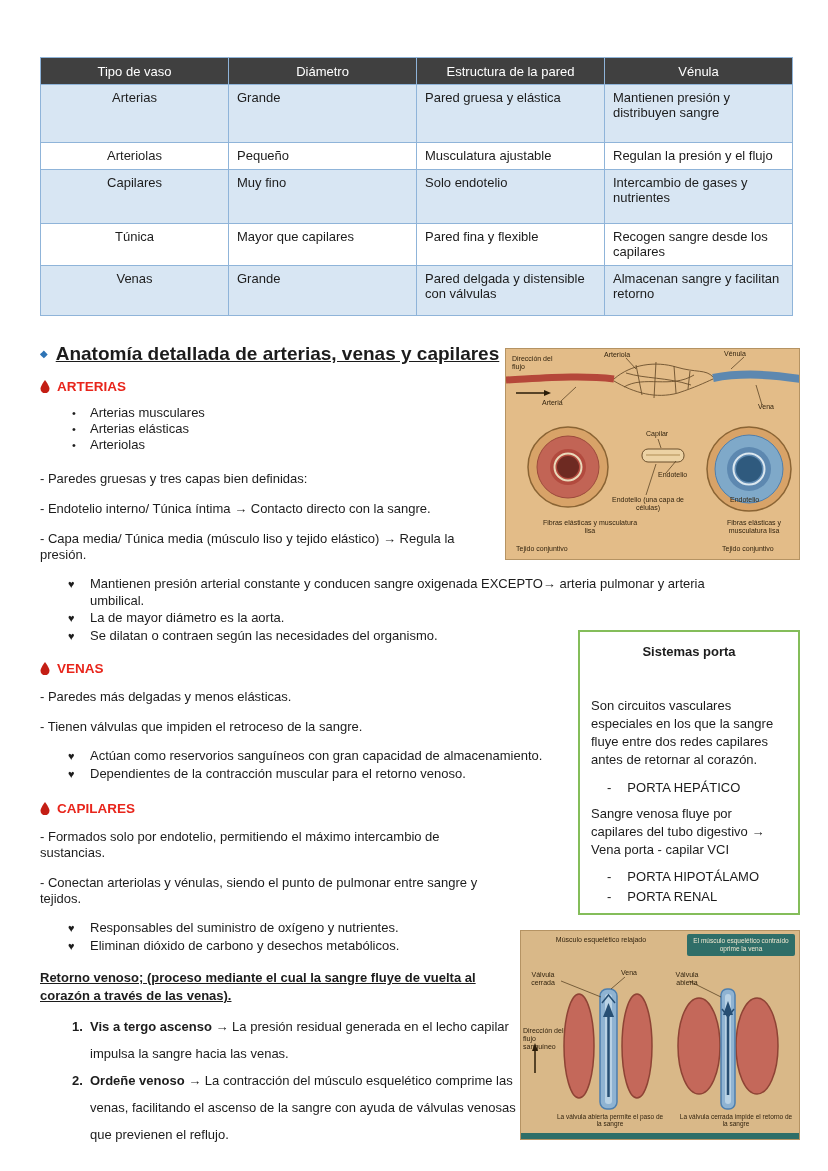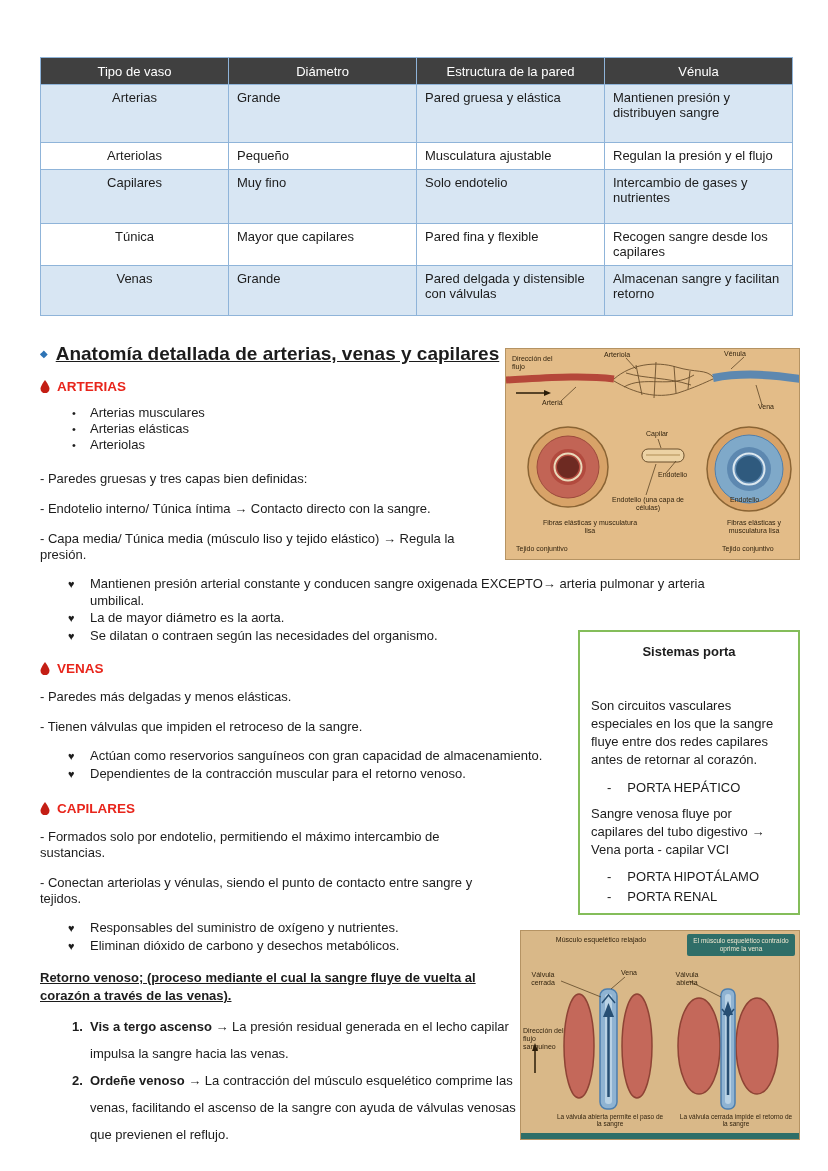--- a/index.html
+++ b/index.html
@@ -206,21 +206,21 @@
         </li>
     </ul>
 
     <div class="red-heading mt16">
       <svg width="10" height="13" viewBox="0 0 10 13">
           <path d="M5 0 C5 0 0.5 6 0.5 8.8 A4.5 4.5 0 0 0 9.5 8.8 C9.5 6 5 0 5 0 Z" fill="#c41e14"></path>
         </svg>
       <span>CAPILARES</span>
     </div>
     <p class="dash narrow mt12">- Formados solo por endotelio, permitiendo el máximo intercambio de sustancias.</p>
-    <p class="dash narrow mt14">- Conectan arteriolas y vénulas, siendo el punto de contacto entre sangre y tejidos.</p>
+    <p class="dash narrow mt14">- Conectan arteriolas y vénulas, siendo el punto de pulmonar entre sangre y tejidos.</p>
     <ul class="heart-list">
       <li>
           <span class="marker">♥</span>
           <span class="txt">Responsables del suministro de oxígeno y nutrientes.</span>
         </li>
       <li>
           <span class="marker">♥</span>
           <span class="txt">Eliminan dióxido de carbono y desechos metabólicos.</span>
         </li>
     </ul>

